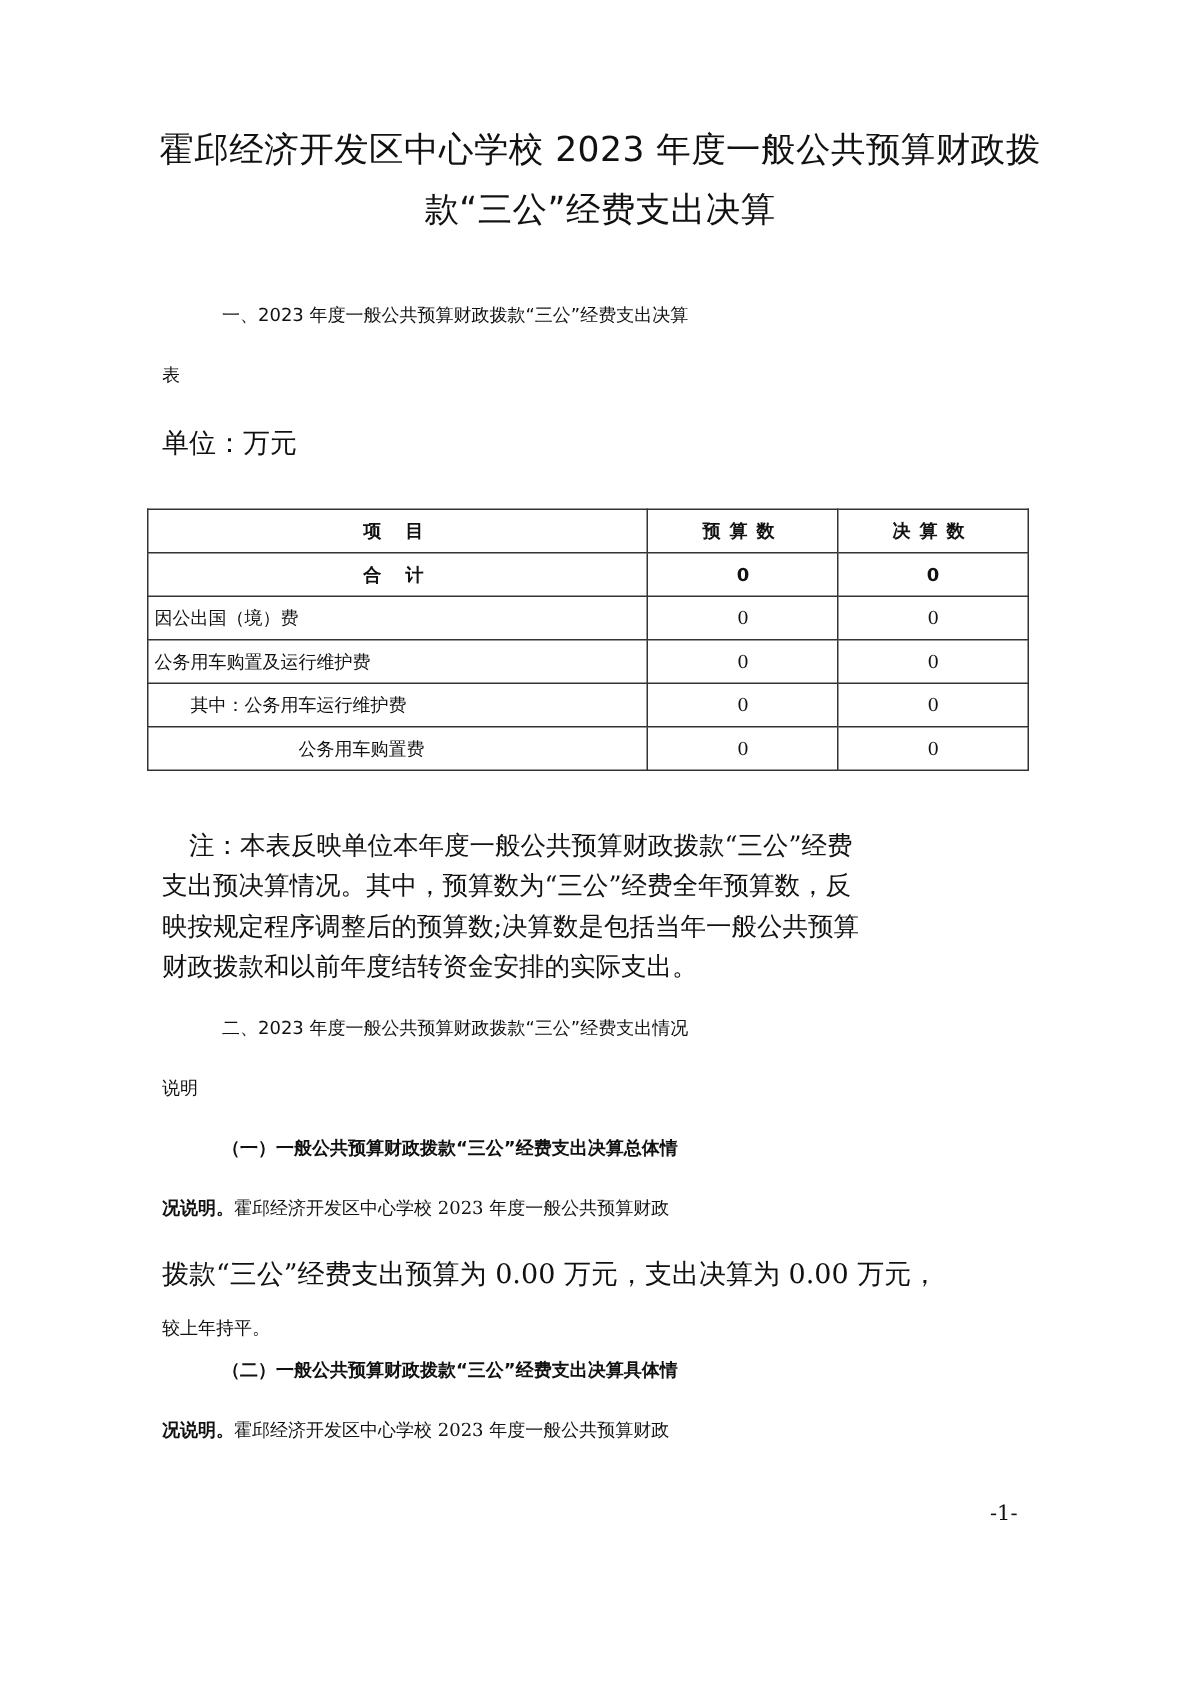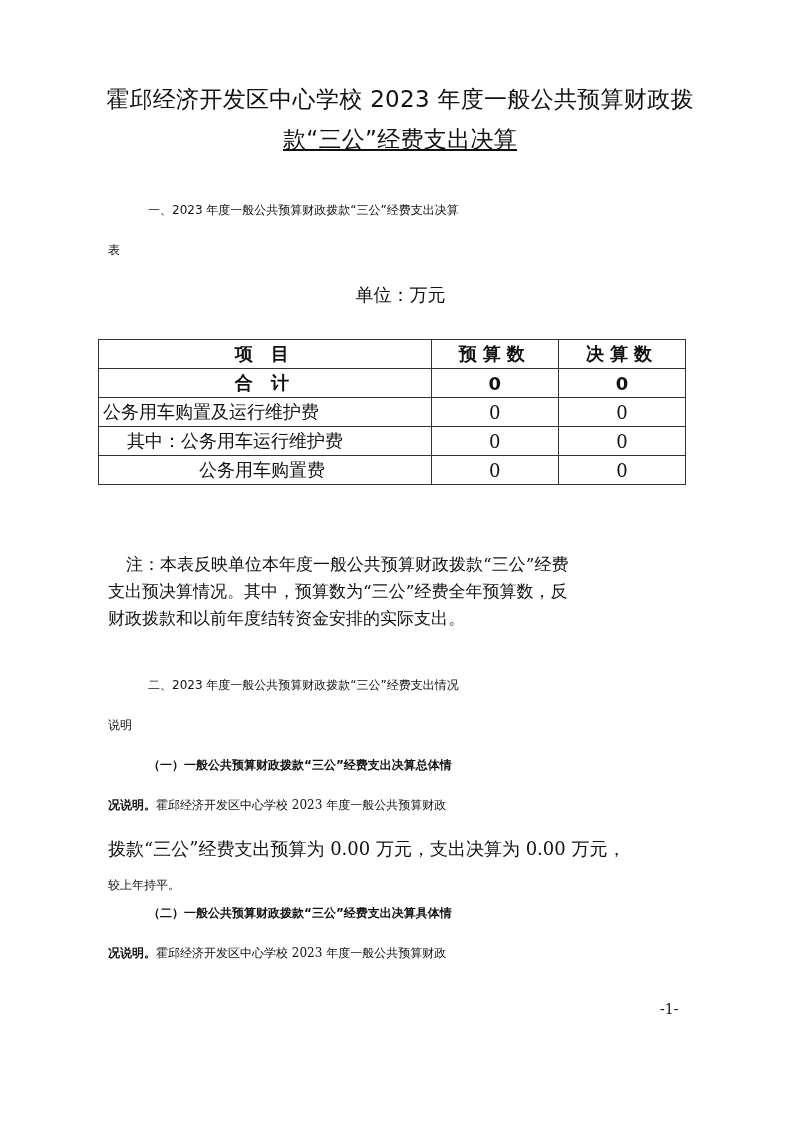--- a/index.html
+++ b/index.html
@@ -1,25 +1,25 @@
 <!DOCTYPE html>
 <html><head>
 <meta charset="utf-8">
 <style>
   html, body { margin: 0; padding: 0; background: #ffffff; }
   body { width: 793px; height: 1122px; position: relative; color: #111; overflow: hidden; }
   .page { position: absolute; left: 0; top: 0; width: 793px; height: 1122px; }
   .title { position: absolute; left: 100px; width: 600px; text-align: center; font-family: "DejaVu Sans", sans-serif; font-size: 23px; letter-spacing: 0.3px; }
   .t1 { top: 84px; }
-  .t2 { top: 124px; text-decoration: underline; }
+  .t2 { top: 124px; }
   .line { position: absolute; left: 108px; width: 585px; font-family: "DejaVu Sans", sans-serif; font-size: 12px; white-space: nowrap; }
   .serif { font-family: "DejaVu Serif", serif; }
   .bold { font-weight: bold; }
-  .right { text-align: center; }
-  table.tbl { position: absolute; left: 98px; top: 339px; width: 588px; border-collapse: collapse; font-family: "DejaVu Serif", serif; font-size: 18px; }
+  .right { text-align: left; }
+  table.tbl { position: absolute; left: 98px; top: 339px; width: 588px; border-collapse: collapse; font-family: "DejaVu Serif", serif; font-size: 12px; }
   table.tbl td, table.tbl th { border: 1px solid #333; height: 28px; padding: 0 4px; }
   table.tbl th { font-weight: bold; font-family: "DejaVu Sans", sans-serif; letter-spacing: 6px; text-align: center; }
   .c1 { width: 283px; }
   .c2 { width: 143px; text-align: center; }
   .c3 { width: 143px; text-align: center; }
   .bold-row td { font-weight: bold; font-family: "DejaVu Sans", sans-serif; }
   .center { text-align: center; }
   .indent1 { padding-left: 28px !important; }
   .indent2 { padding-left: 100px !important; }
   .note { position: absolute; left: 108px; width: 585px; font-family: "DejaVu Serif", serif; font-size: 17px; line-height: 27px; }
@@ -42,40 +42,46 @@
       <th class="c1">项  目</th>
       <th class="c2">预算数</th>
       <th class="c3">决算数</th>
     </tr>
     <tr class="bold-row">
       <td class="c1 center" style="letter-spacing:6px;">合  计</td>
       <td class="c2">0</td>
       <td class="c3">0</td>
     </tr>
     <tr>
+      <td class="c1">因公出国（境）费</td>
+      <td class="c2">0</td>
+      <td class="c3">0</td>
+    </tr>
+    <tr>
       <td class="c1">公务用车购置及运行维护费</td>
       <td class="c2">0</td>
       <td class="c3">0</td>
     </tr>
     <tr>
       <td class="c1 indent1">其中：公务用车运行维护费</td>
       <td class="c2">0</td>
       <td class="c3">0</td>
     </tr>
     <tr>
       <td class="c1 indent2">公务用车购置费</td>
       <td class="c2">0</td>
       <td class="c3">0</td>
     </tr>
   </tbody>
     </table>
 
   <div class="note" style="top:551px;">
     <div style="padding-left:18px;">注：本表反映单位本年度一般公共预算财政拨款“三公”经费</div>
     <div>支出预决算情况。其中，预算数为“三公”经费全年预算数，反</div>
+    <div>映按规定程序调整后的预算数;决算数是包括当年一般公共预算</div>
     <div>财政拨款和以前年度结转资金安排的实际支出。</div>
   </div>
 
   <div class="line" style="top:677px; left:148px; width:545px;">二、2023 年度一般公共预算财政拨款“三公”经费支出情况</div>
   <div class="line" style="top:717px;">说明</div>
 
   <div class="line bold" style="top:757px; left:148px; width:545px;">（一）一般公共预算财政拨款“三公”经费支出决算总体情</div>
   <div class="line serif" style="top:797px;">
     <span class="bold" style="font-family:'DejaVu Sans',sans-serif;">况说明。</span><span>霍邱经济开发区中心学校 2023 年度一般公共预算财政</span>
   </div>

